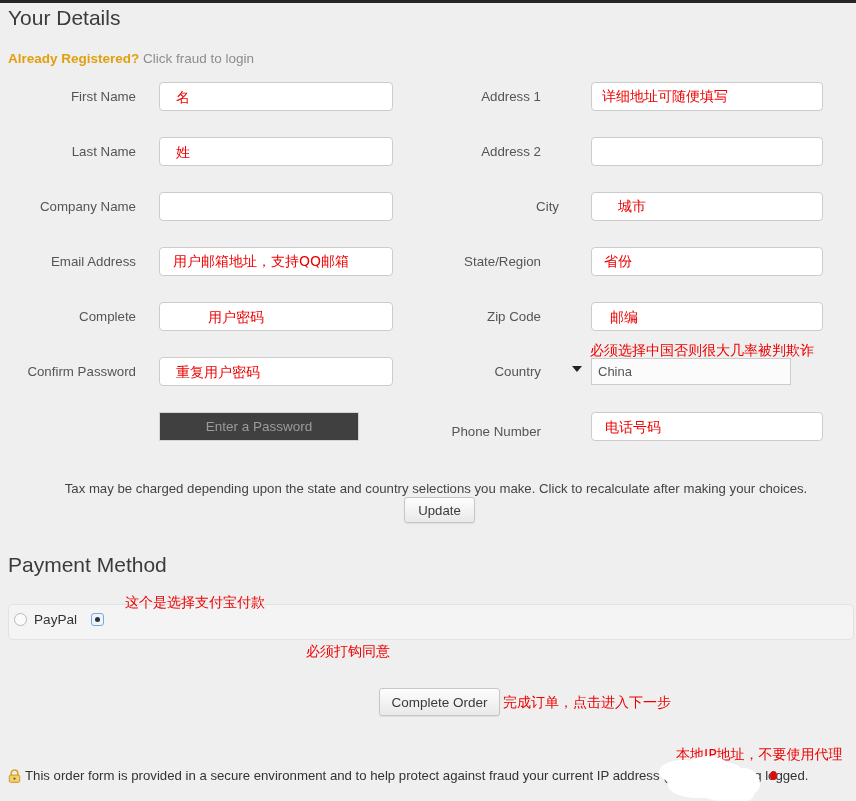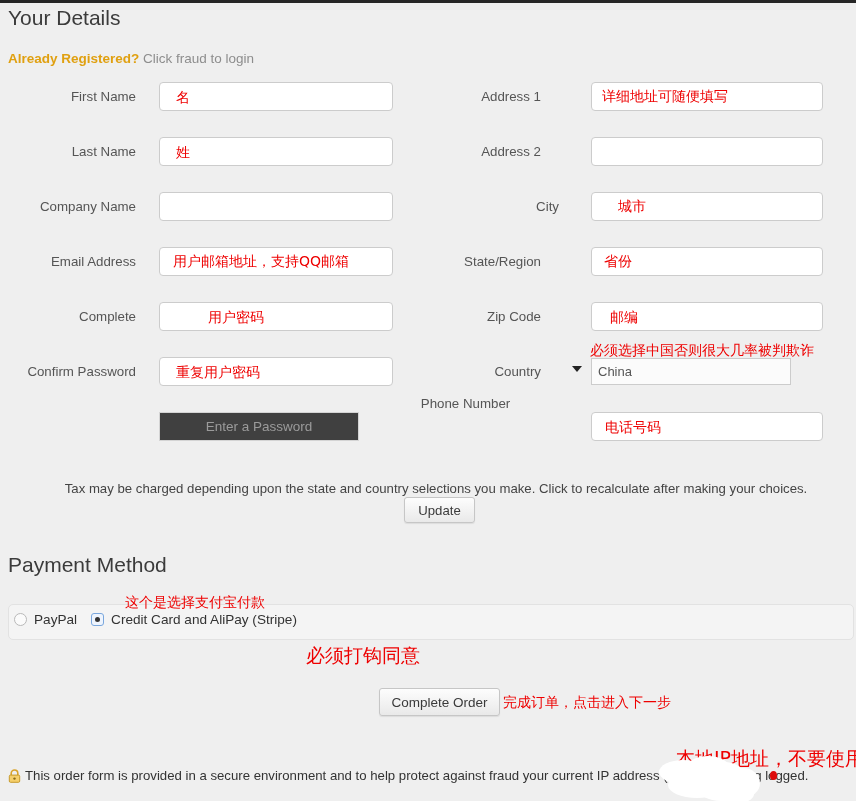--- a/index.html
+++ b/index.html
@@ -127,21 +127,21 @@
   
   .anno {
     position: absolute;
     color: #ee0000;
     font-size: 14px;
     white-space: nowrap;
     font-family: "DejaVu Sans", sans-serif;
     letter-spacing: 0px;
     pointer-events: none;
   }
-  .anno-sm { font-size: 19px; }
+  .anno-sm { font-size: 14px; }
 
   
   .tax-note {
     position: absolute;
     left: 8px; top: 481px;
     width: 856px;
     text-align: center;
     font-size: 13.2px;
     color: #444;
   }
@@ -338,36 +338,35 @@
 
   <div class="field-label" style="left:390px; top:364px; width:151px;">Country</div>
   <div class="select-wrap" style="left:591px; top:358px;">
     <select class="select-input" style="left:0; top:0;">
       <option>China</option>
     </select>
     <div class="select-arrow"></div>
   </div>
   <div class="anno" style="left:590px; top:342px;">必须选择中国否则很大几率被判欺诈</div>
 
-  <div class="field-label" style="left:390px; top:396px; width:151px;text-align:center;">Phone Number</div>
+  <div class="field-label" style="left:390px; top:424px; width:151px;">Phone Number</div>
   <input class="text-input" style="left: 591px; top: 412px; width: 232px;" value="">
   <div class="anno" style="left:605px; top:419px;">电话号码</div>
 
   <div class="tax-note">Tax may be charged depending upon the state and country selections you make. Click to recalculate after making your choices.</div>
   <button class="btn" id="update-button">Update</button>
 
   <div class="section-title" id="payment-title">Payment Method</div>
 
   <div class="payment-panel"></div>
 
   <div class="radio-row">
     <span class="radio"></span>
     <span class="radio-label">PayPal</span>
     <span class="radio checked"></span>
-    <span class="radio-label">Credit Card and AliPay (Stripe)</span>
   </div>
   <div class="anno" style="left:125px; top:594px;">这个是选择支付宝付款</div>
 
   <div class="anno anno-sm" style="left:306px; top:643px;">必须打钩同意</div>
 
   <button class="btn" id="complete-order-button">Complete Order</button>
   <div class="anno anno-sm" style="left:676px; top:746px;">本地IP地址，不要使用代理</div>
 
   <div class="anno" style="left:503px; top:694px;">完成订单，点击进入下一步</div>
 

